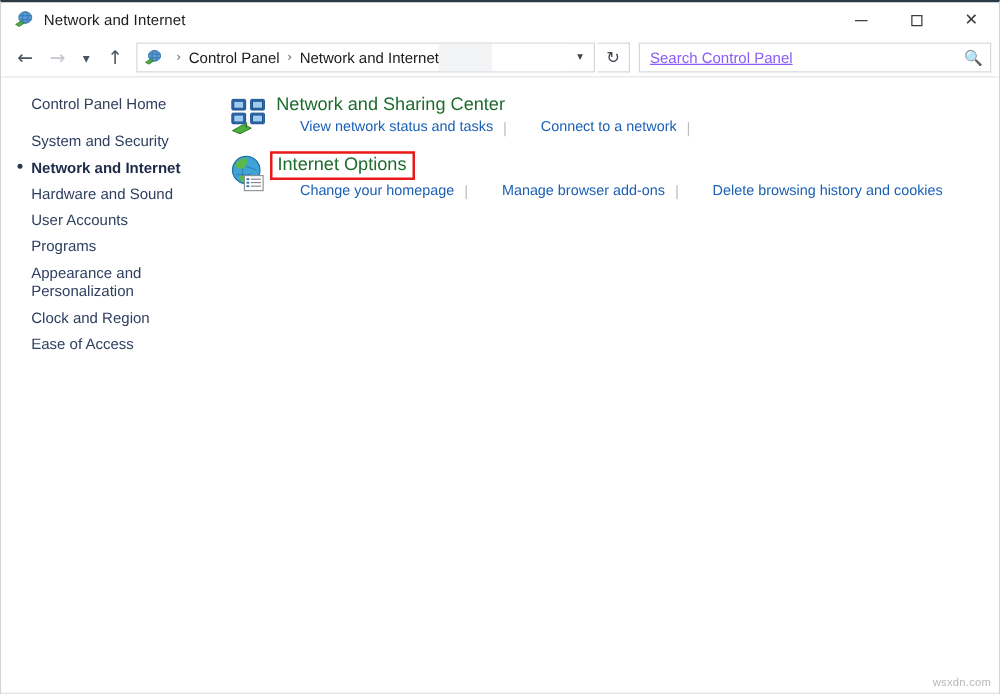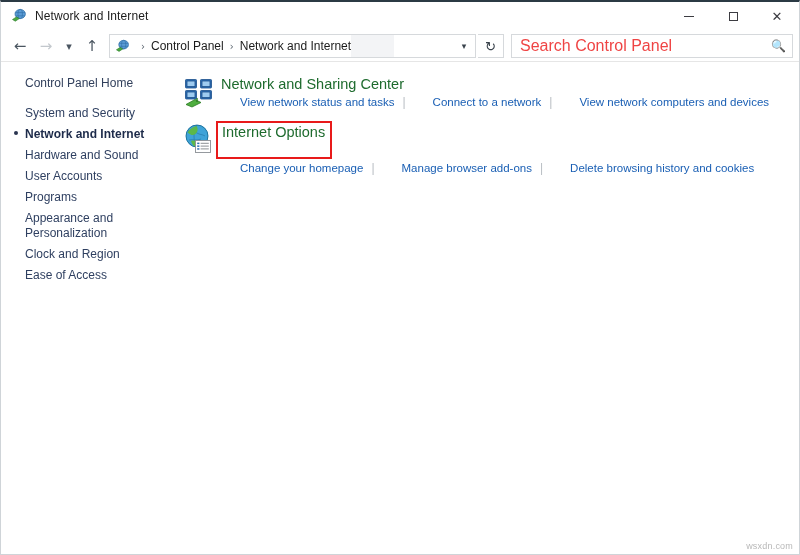--- a/index.html
+++ b/index.html
@@ -136,25 +136,26 @@
     height:24px;
     margin-left:7px;
     border:1px solid #d6d9dc;
     display:flex;
     align-items:center;
     background:#fff;
     flex:0 0 auto;
   }
   .search-text {
     flex:1 1 auto;
-    font-size:16px;
-    color:#ef4444;
+    font-size:12px;
+    color:#8b5cf6;
     padding-left:8px;
     white-space:nowrap;
     overflow:hidden;
+    text-decoration:underline;
   }
   .search-icon {
     width:26px;
     display:flex; align-items:center; justify-content:center;
     color:#4a5560;
     font-size:12px;
     font-family:"DejaVu Sans", sans-serif;
   }
 
   
@@ -210,21 +211,21 @@
   .cat-body { flex:1 1 auto; padding-top:1px; }
   .cat-title {
     font-size:14.5px;
     color:#1e6b2e;
     line-height:19px;
     margin-bottom:1px;
     display:inline-block;
   }
   .cat-title.highlighted {
     border:2.5px solid #e81a1a;
-    padding:0px 5px 15px 4px;
+    padding:0px 5px 0 4px;
     margin-left:-5px;
     position:relative;
     top:-1px;
   }
   .sublinks {
     display:flex;
     align-items:center;
     font-size:11.5px;
     line-height:15px;
     flex-wrap:wrap;
@@ -352,21 +353,20 @@
             <path d="M14 22 L14 26" stroke="#2b7a23" stroke-width="1.4"></path>
           </svg>
         </span>
         <div class="cat-body">
           <div class="cat-title">Network and Sharing Center</div>
           <div class="sublinks">
             <span class="sublink">View network status and tasks</span>
             <span class="sublink-sep">|</span>
             <span class="sublink">Connect to a network</span>
             <span class="sublink-sep">|</span>
-            <span class="sublink">View network computers and devices</span>
           </div>
         </div>
       </div>
 
       <div class="category">
         <span class="cat-icon">
           <svg width="32" height="32" viewBox="0 0 32 32">
             <circle cx="14" cy="13" r="11" fill="#3fa3d8"></circle>
             <path d="M14 2a11 11 0 0 1 0 22 11 11 0 0 1 0-22z" fill="#3fa3d8"></path>
             <path d="M5 8c3 1 6 0 9 2s5 1 8 3" stroke="#2b7fb0" stroke-width="0.8" fill="none"></path>

